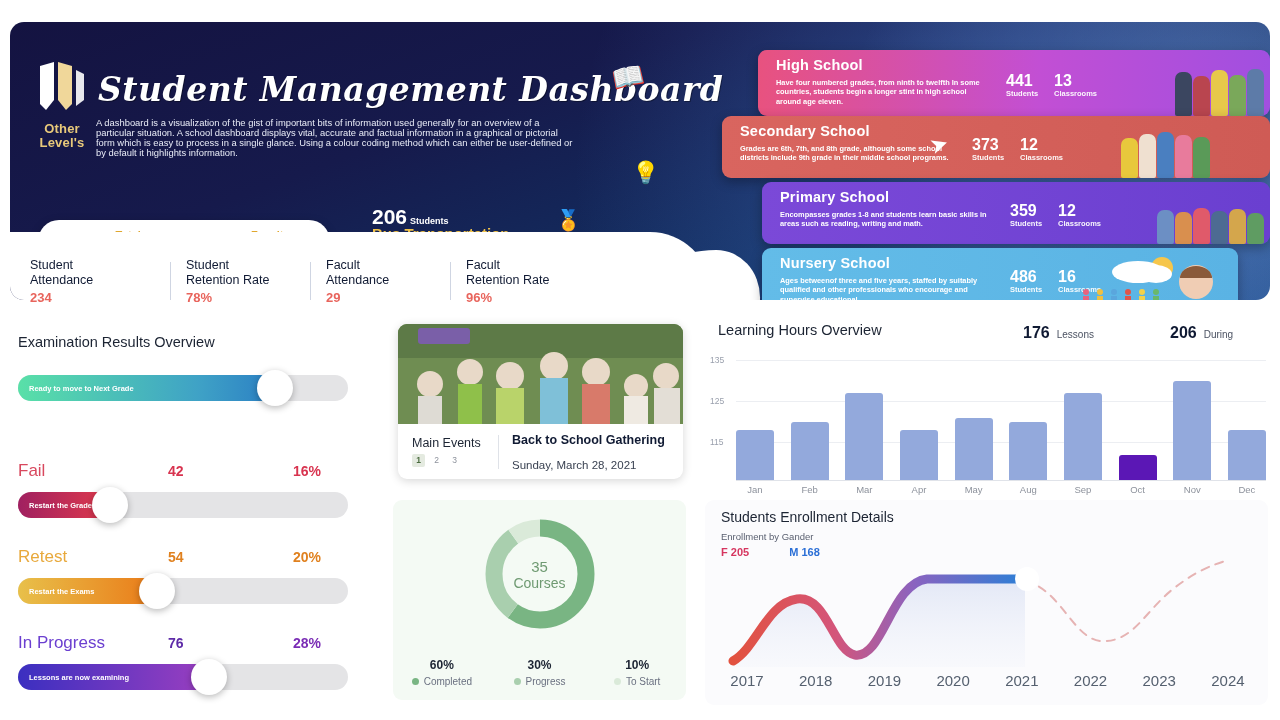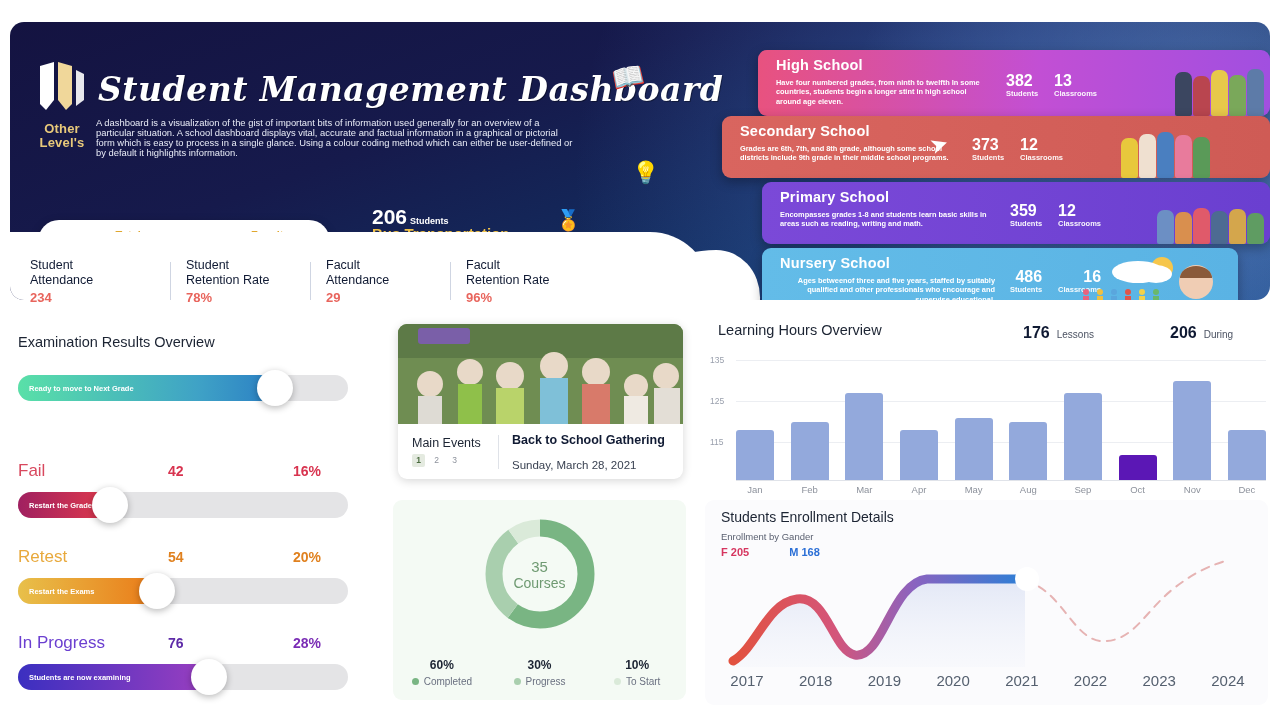--- a/index.html
+++ b/index.html
@@ -92,21 +92,21 @@
   .sc-people { position:absolute; right:6px; bottom:0; display:flex; align-items:flex-end; gap:1px; }
   .person { width:17px; border-radius:7px 7px 2px 2px; }
 
   #card-high { left:748px; top:28px; width:512px; height:66px;
     background:linear-gradient(90deg,#e8527f 0%,#c24fd4 55%,#a14fe0 100%);padding-left:18px; }
   #card-secondary { left:712px; top:94px; width:548px; height:62px;
     background:linear-gradient(90deg,#d9655f 0%,#cf5b55 100%); }
   #card-primary { left:752px; top:160px; width:508px; height:62px;
     background:linear-gradient(90deg,#7b49d8 0%,#6a3fd0 100%); }
   #card-nursery { left:752px; top:226px; width:476px; height:62px;
-    background:linear-gradient(90deg,#63bce8 0%,#5ab3e4 100%);text-align:right; }
+    background:linear-gradient(90deg,#63bce8 0%,#5ab3e4 100%); }
 
   .paper-plane{ position:absolute; left:208px; top:16px; font-size:22px; transform:rotate(-18deg); color:#fff;}
 
   
   .body-area { position:absolute; left:0; top:302px; width:1280px; height:418px; background:#fff;text-decoration:underline; }
 
   
   .exam-title { position:absolute; left:18px; top:32px; font-size:14.5px; color:#1c2433; }
   .exam-list { position:absolute; left:18px; top:62px; width:348px; }
   .exam-row { height:86px; position:relative; }
@@ -249,21 +249,21 @@
     </div>
 
     <div class="wave"></div>
     <div class="wave-bump"></div>
 
     <div class="school-card" id="card-high">
       <div class="sc-name">High School</div>
       <div class="sc-desc">Have four numbered grades, from ninth to twelfth In some countries, students begin a longer stint in high school around age eleven.</div>
       <div class="sc-stats" style="left:248px; top:22px;">
         <div class="sc-stat">
-          <div class="n">382</div>
+          <div class="n">441</div>
             <div class="t">Students</div>
         </div>
         <div class="sc-stat">
           <div class="n">13</div>
             <div class="t">Classrooms</div>
         </div>
       </div>
       <div class="sc-people">
         <div class="person" style="height:44px;background:#3b4660"></div>
         <div class="person" style="height:40px;background:#b9454f"></div>
@@ -428,21 +428,21 @@
       </div>
 
       <div class="exam-row">
         <div class="er-head">
           <div class="er-name" style="color:#6b3fd0">In Progress</div>
           <div class="er-count" style="color:#5e2ba8">76</div>
           <div class="er-pct" style="color:#7a2cb5">28%</div>
         </div>
         <div class="track">
           <div class="fill" style="width:58%;background:linear-gradient(90deg,#3b2fc0,#9b3fc0)">
-            <span>Students are now examining</span>
+            <span>Lessons are now examining</span>
           </div>
           <div class="knob" style="left:calc(58% - 18px)"></div>
         </div>
       </div>
     </div>
 
     <div class="event-card">
       <div class="event-photo">
         <svg width="285" height="100">
           <rect width="285" height="100" fill="#6f8d52"></rect>

